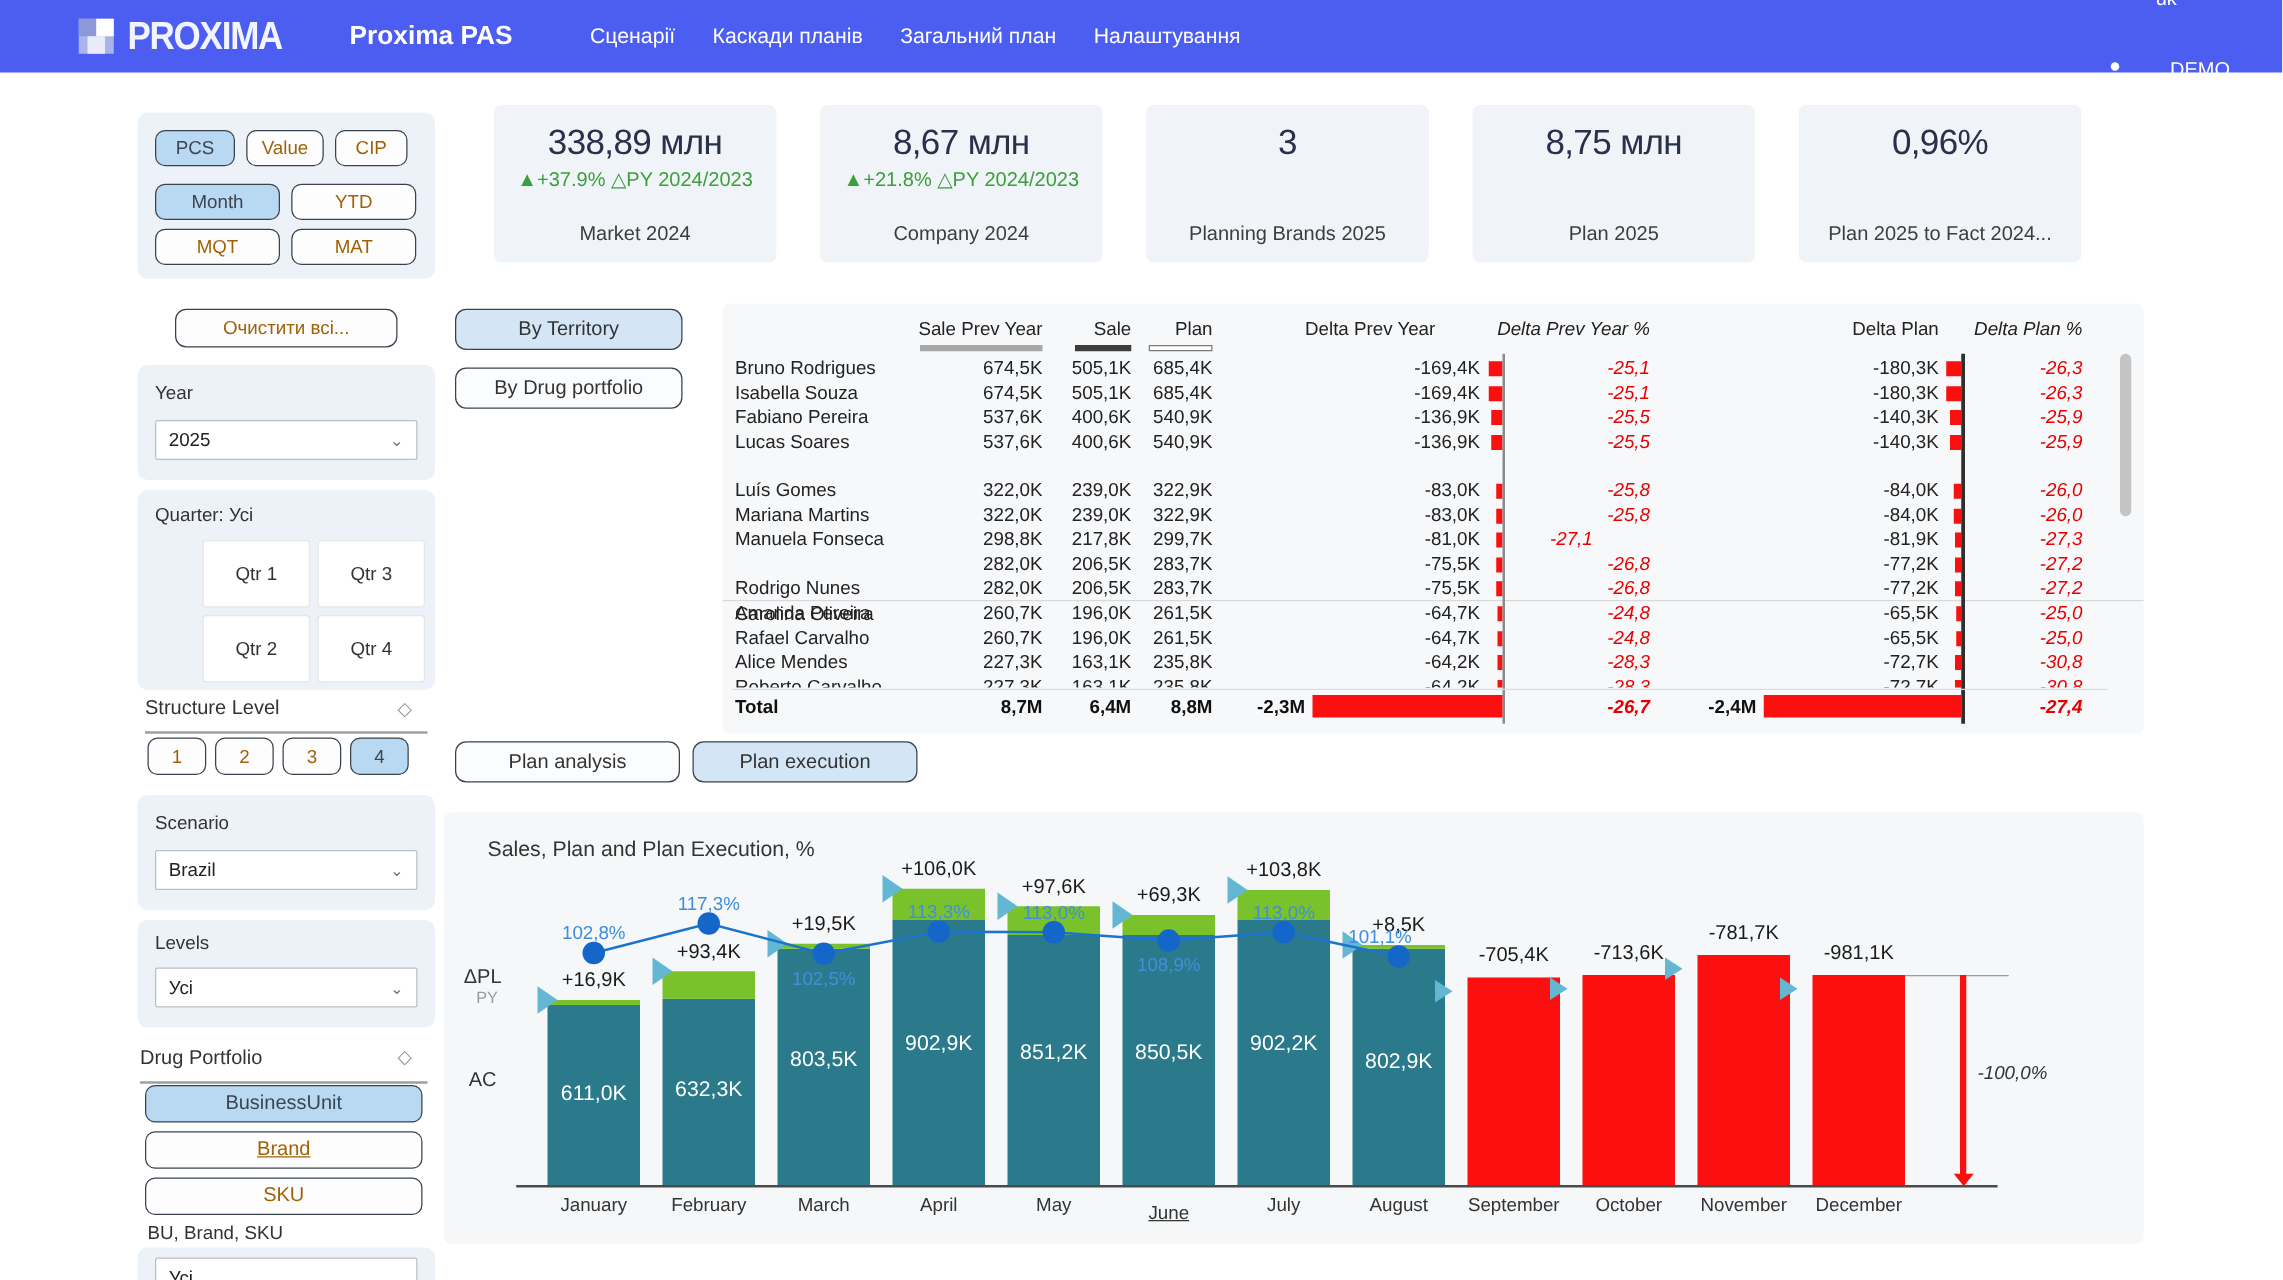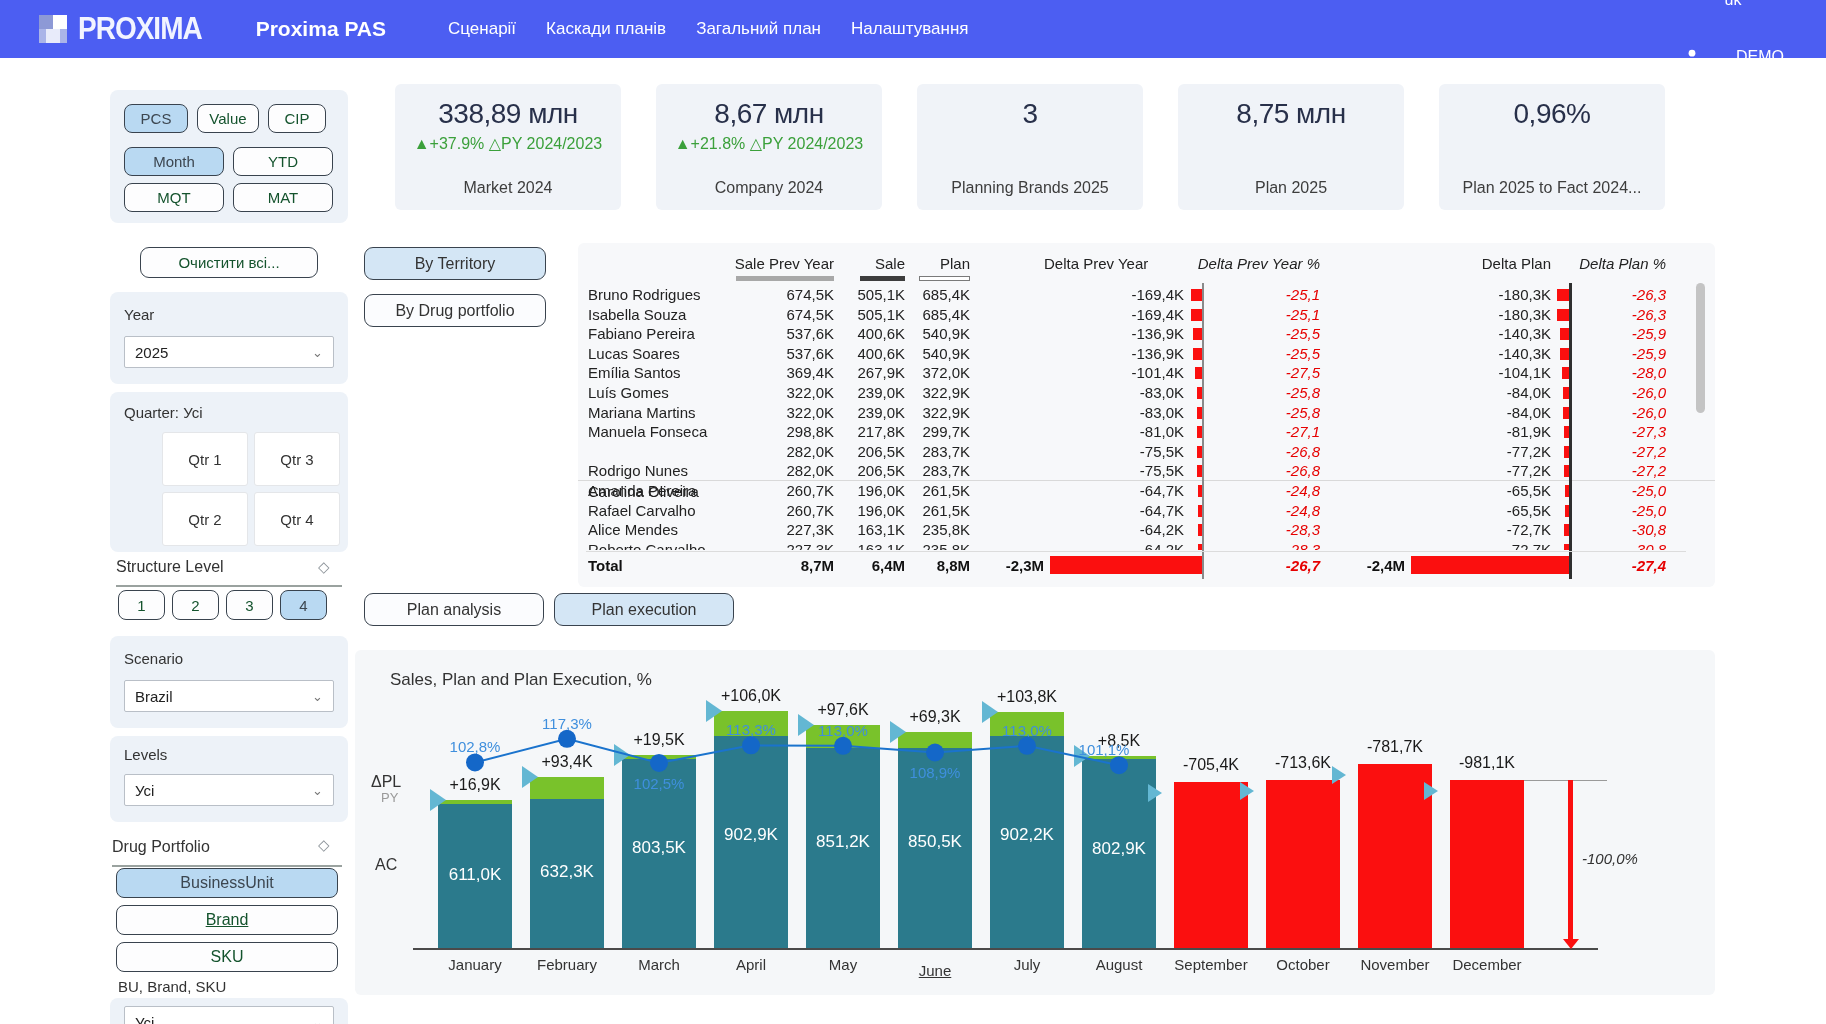--- a/index.html
+++ b/index.html
@@ -1,33 +1,33 @@
 <!DOCTYPE html>
 <html><head>
 <meta charset="utf-8">
 <style>
   * { margin:0; padding:0; box-sizing:border-box; }
   html,body { background:#fff; font-family:"Liberation Sans", sans-serif; }
   #app { position:relative; width:1826px; height:1024px; background:#fff; overflow:hidden; }
 
   
   #nav { position:absolute; left:0; top:0; width:1826px; height:58px; background:#4c5ef2;
-         display:flex; align-items:center; color:#fff; }
+         display:flex; align-items:center; color:#fff;padding-left:24px; }
   .brand { display:flex; align-items:center; gap:10px; margin-left:38px; }
   .brand-icon { width:30px; height:30px; position:relative; }
   .brand-word { font-size:28px; font-weight:700; letter-spacing:-1px; transform:scaleY(1.12); color:#f2f4ff; }
   .app-title { font-size:21px; font-weight:700; margin-left:54px; }
   .nav-menu { display:flex; gap:30px; margin-left:62px; font-size:17px; }
   .nav-item { cursor:pointer; }
   .nav-right { margin-left:auto; display:flex; align-items:center; gap:38px; margin-right:42px; font-size:16px;flex-direction:column; }
   .nav-user { display:flex; align-items:center; gap:34px; }
 
   
   .spanel { position:absolute; background:#edf2f8; border-radius:8px; }
-  .sbtn { border:1.5px solid #39434e; border-radius:8px; background:#fdfdfe; color:#14532d;
+  .sbtn { border:1.5px solid #39434e; border-radius:8px; background:#fdfdfe; color:#a16207;
           font-size:15px; display:flex; align-items:center; justify-content:center; cursor:pointer;
           font-family:"Liberation Sans",sans-serif; }
   .sbtn.active { background:#b9d9f2; color:#3c4650; }
   .slabel { font-size:15px; color:#333; }
   .sselect { background:#fff; border:1px solid #b9bfc7; border-radius:2px; height:32px;
              display:flex; align-items:center; justify-content:space-between; padding:0 10px;
              font-size:15px; color:#222; cursor:pointer; }
   .chev { color:#777; font-size:13px; }
   .qbtn { background:#fff; border:1px solid #e4e6e9; border-radius:3px; font-size:15px; color:#333;
           display:flex; align-items:center; justify-content:center; cursor:pointer; }
@@ -244,32 +244,20 @@
           <div class="tcell tr-right" style="left: 176px; width: 80px; top: 1px; text-align: right;">537,6K</div>
           <div class="tcell tr-right" style="left: 261px; width: 66px; top: 1px; text-align: right;">400,6K</div>
           <div class="tcell tr-right" style="left: 330px; width: 62px; top: 1px; text-align: right;">540,9K</div>
           <div class="tcell tr-right" style="left: 506px; width: 100px; top: 1px; text-align: right;">-136,9K</div>
           <div class="redbar" style="left: 615px; top: 4px; width: 9px; height: 12px;"></div>
           <div class="tcell tr-right" style="left: 662px; width: 80px; top: 1px; text-align: right; color: rgb(230, 0, 0); font-style: italic;">-25,5</div>
           <div class="tcell tr-right" style="left: 873px; width: 100px; top: 1px; text-align: right;">-140,3K</div>
           <div class="redbar" style="left: 982px; top: 4px; width: 9px; height: 12px;"></div>
           <div class="tcell tr-right" style="left: 1008px; width: 80px; top: 1px; text-align: right; color: rgb(230, 0, 0); font-style: italic;">-25,9</div>
         </div>
-        <div style="position: absolute; left: 0px; top: 78.4px; width: 1137px; height: 19.6px;">
-          <div class="tcell" style="left: 10px; top: 1px; width: 230px;">Emília Santos</div>
-          <div class="tcell tr-right" style="left: 176px; width: 80px; top: 1px; text-align: right;">369,4K</div>
-          <div class="tcell tr-right" style="left: 261px; width: 66px; top: 1px; text-align: right;">267,9K</div>
-          <div class="tcell tr-right" style="left: 330px; width: 62px; top: 1px; text-align: right;">372,0K</div>
-          <div class="tcell tr-right" style="left: 506px; width: 100px; top: 1px; text-align: right;">-101,4K</div>
-          <div class="redbar" style="left: 617px; top: 4px; width: 7px; height: 12px;"></div>
-          <div class="tcell tr-right" style="left: 662px; width: 80px; top: 1px; text-align: right; color: rgb(230, 0, 0); font-style: italic;">-27,5</div>
-          <div class="tcell tr-right" style="left: 873px; width: 100px; top: 1px; text-align: right;">-104,1K</div>
-          <div class="redbar" style="left: 984px; top: 4px; width: 7px; height: 12px;"></div>
-          <div class="tcell tr-right" style="left: 1008px; width: 80px; top: 1px; text-align: right; color: rgb(230, 0, 0); font-style: italic;">-28,0</div>
-        </div>
         <div style="position: absolute; left: 0px; top: 98px; width: 1137px; height: 19.6px;">
           <div class="tcell" style="left: 10px; top: 1px; width: 230px;">Luís Gomes</div>
           <div class="tcell tr-right" style="left: 176px; width: 80px; top: 1px; text-align: right;">322,0K</div>
           <div class="tcell tr-right" style="left: 261px; width: 66px; top: 1px; text-align: right;">239,0K</div>
           <div class="tcell tr-right" style="left: 330px; width: 62px; top: 1px; text-align: right;">322,9K</div>
           <div class="tcell tr-right" style="left: 506px; width: 100px; top: 1px; text-align: right;">-83,0K</div>
           <div class="redbar" style="left: 619px; top: 4px; width: 5px; height: 12px;"></div>
           <div class="tcell tr-right" style="left: 662px; width: 80px; top: 1px; text-align: right; color: rgb(230, 0, 0); font-style: italic;">-25,8</div>
           <div class="tcell tr-right" style="left: 873px; width: 100px; top: 1px; text-align: right;">-84,0K</div>
           <div class="redbar" style="left: 985px; top: 4px; width: 6px; height: 12px;"></div>
@@ -287,21 +275,21 @@
           <div class="redbar" style="left: 985px; top: 4px; width: 6px; height: 12px;"></div>
           <div class="tcell tr-right" style="left: 1008px; width: 80px; top: 1px; text-align: right; color: rgb(230, 0, 0); font-style: italic;">-26,0</div>
         </div>
         <div style="position: absolute; left: 0px; top: 137.2px; width: 1137px; height: 19.6px;">
           <div class="tcell" style="left: 10px; top: 1px; width: 230px;">Manuela Fonseca</div>
           <div class="tcell tr-right" style="left: 176px; width: 80px; top: 1px; text-align: right;">298,8K</div>
           <div class="tcell tr-right" style="left: 261px; width: 66px; top: 1px; text-align: right;">217,8K</div>
           <div class="tcell tr-right" style="left: 330px; width: 62px; top: 1px; text-align: right;">299,7K</div>
           <div class="tcell tr-right" style="left: 506px; width: 100px; top: 1px; text-align: right;">-81,0K</div>
           <div class="redbar" style="left: 619px; top: 4px; width: 5px; height: 12px;"></div>
-          <div class="tcell tr-right" style="left: 662px; width: 80px; top: 1px; text-align: right; color: rgb(230, 0, 0); font-style: italic;">-27,1</div>
+          <div class="tcell tr-right" style="left: 662px; width: 80px; top: 1px; text-align: left; color: rgb(230, 0, 0); font-style: italic;">-27,1</div>
           <div class="tcell tr-right" style="left: 873px; width: 100px; top: 1px; text-align: right;">-81,9K</div>
           <div class="redbar" style="left: 986px; top: 4px; width: 5px; height: 12px;"></div>
           <div class="tcell tr-right" style="left: 1008px; width: 80px; top: 1px; text-align: right; color: rgb(230, 0, 0); font-style: italic;">-27,3</div>
         </div>
         <div style="position: absolute; left: 0px; top: 156.8px; width: 1137px; height: 19.6px;">
           <div class="tcell" style="left: 10px; top: 1px; width: 230px; margin-top: 40px;">Carolina Oliveira</div>
           <div class="tcell tr-right" style="left: 176px; width: 80px; top: 1px; text-align: right;">282,0K</div>
           <div class="tcell tr-right" style="left: 261px; width: 66px; top: 1px; text-align: right;">206,5K</div>
           <div class="tcell tr-right" style="left: 330px; width: 62px; top: 1px; text-align: right;">283,7K</div>
           <div class="tcell tr-right" style="left: 506px; width: 100px; top: 1px; text-align: right;">-75,5K</div>

